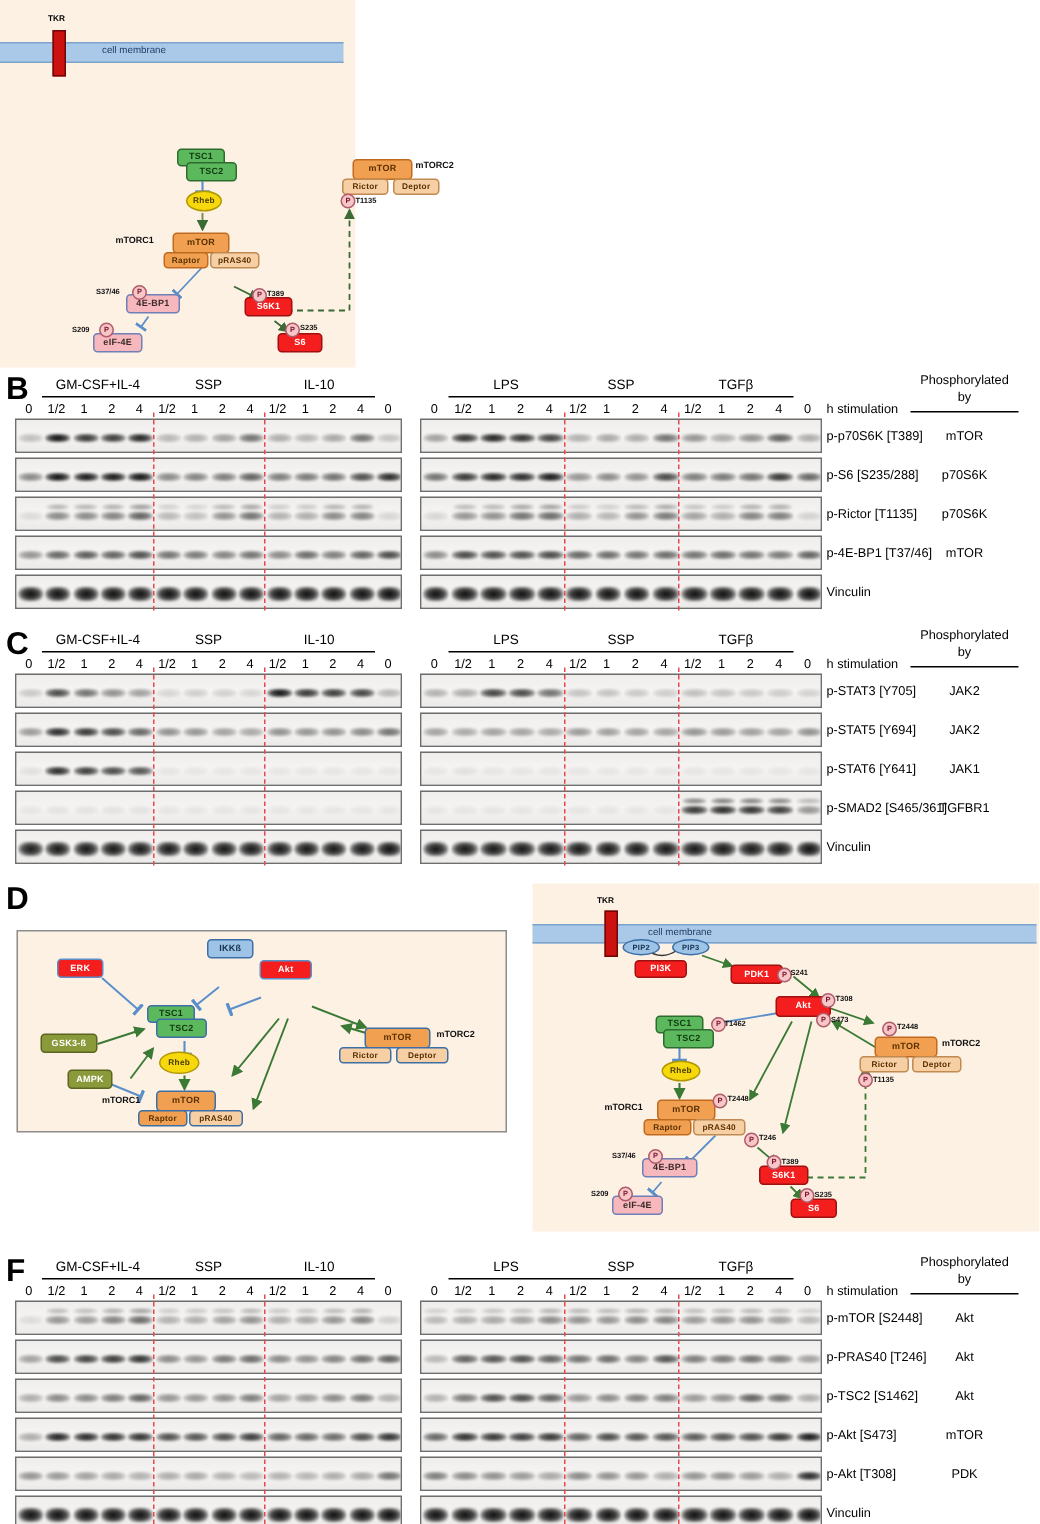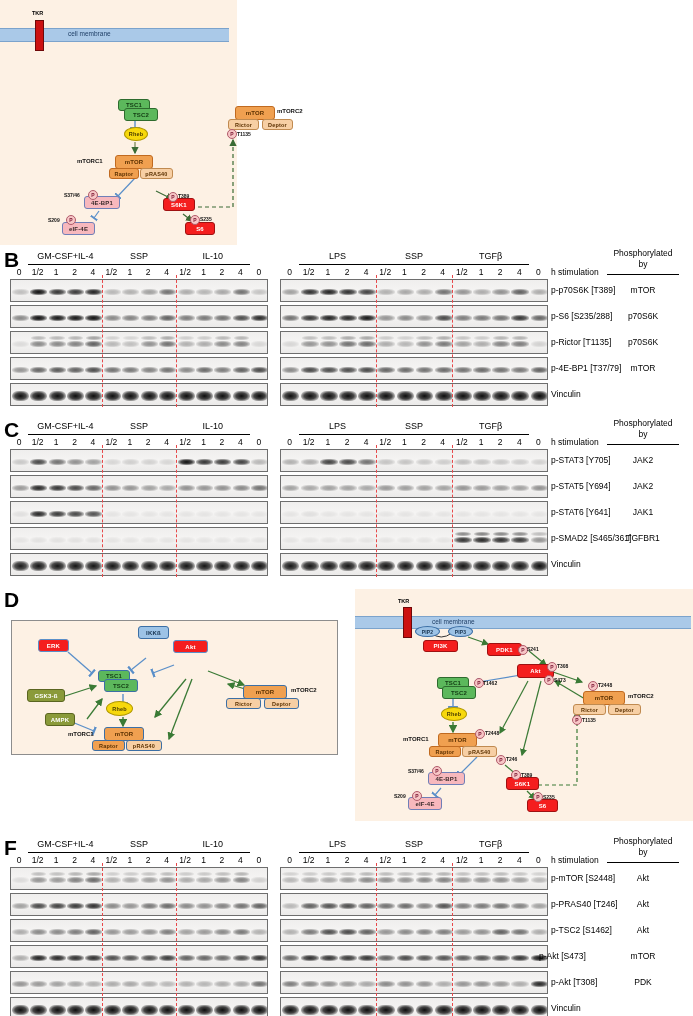--- a/index.html
+++ b/index.html
@@ -310,21 +310,21 @@
       <div style="position: absolute; left: 96.48px; top: 8.51px; width: 17.6114px; height: 6.9px; border-radius: 3.45px; background: radial-gradient(rgba(0, 0, 0, 0.6) 0%, rgba(0, 0, 0, 0.45) 45%, rgba(0, 0, 0, 0) 85%); filter: blur(0.7px);"></div>
       <div style="position: absolute; left: 115.623px; top: 8.51px; width: 17.6114px; height: 6.9px; border-radius: 3.45px; background: radial-gradient(rgba(0, 0, 0, 0.58) 0%, rgba(0, 0, 0, 0.435) 45%, rgba(0, 0, 0, 0) 85%); filter: blur(0.7px);"></div>
       <div style="position: absolute; left: 134.766px; top: 8.51px; width: 17.6114px; height: 6.9px; border-radius: 3.45px; background: radial-gradient(rgba(0, 0, 0, 0.55) 0%, rgba(0, 0, 0, 0.41) 45%, rgba(0, 0, 0, 0) 85%); filter: blur(0.7px);"></div>
       <div style="position: absolute; left: 153.909px; top: 8.51px; width: 17.6114px; height: 6.9px; border-radius: 3.45px; background: radial-gradient(rgba(0, 0, 0, 0.58) 0%, rgba(0, 0, 0, 0.435) 45%, rgba(0, 0, 0, 0) 85%); filter: blur(0.7px);"></div>
       <div style="position: absolute; left: 173.051px; top: 8.51px; width: 17.6114px; height: 6.9px; border-radius: 3.45px; background: radial-gradient(rgba(0, 0, 0, 0.55) 0%, rgba(0, 0, 0, 0.41) 45%, rgba(0, 0, 0, 0) 85%); filter: blur(0.7px);"></div>
       <div style="position: absolute; left: 192.194px; top: 8.51px; width: 17.6114px; height: 6.9px; border-radius: 3.45px; background: radial-gradient(rgba(0, 0, 0, 0.58) 0%, rgba(0, 0, 0, 0.435) 45%, rgba(0, 0, 0, 0) 85%); filter: blur(0.7px);"></div>
       <div style="position: absolute; left: 211.337px; top: 8.51px; width: 17.6114px; height: 6.9px; border-radius: 3.45px; background: radial-gradient(rgba(0, 0, 0, 0.55) 0%, rgba(0, 0, 0, 0.41) 45%, rgba(0, 0, 0, 0) 85%); filter: blur(0.7px);"></div>
       <div style="position: absolute; left: 230.48px; top: 8.51px; width: 17.6114px; height: 6.9px; border-radius: 3.45px; background: radial-gradient(rgba(0, 0, 0, 0.52) 0%, rgba(0, 0, 0, 0.39) 45%, rgba(0, 0, 0, 0) 85%); filter: blur(0.7px);"></div>
       <div style="position: absolute; left: 249.623px; top: 8.51px; width: 17.6114px; height: 6.9px; border-radius: 3.45px; background: radial-gradient(rgba(0, 0, 0, 0.62) 0%, rgba(0, 0, 0, 0.467) 45%, rgba(0, 0, 0, 0) 85%); filter: blur(0.7px);"></div>
     </div>
-    <div class="ab-label" style="left: 551px; top: 113.5px;">p-4E-BP1 [T37/79]</div>
+    <div class="ab-label" style="left: 551px; top: 113.5px;">p-4E-BP1 [T37/46]</div>
     <div class="phos-val" style="left: 600px; top: 113.5px;">mTOR</div>
     <div class="blot-strip" style="left: 10px; top: 134px; width: 258px; height: 23px;">
       <div style="position: absolute; inset: 0px; background: linear-gradient(rgb(239, 238, 237) 0%, rgb(245, 244, 243) 50%, rgb(235, 234, 233) 100%);"></div>
       <div style="position: absolute; left: 0.737143px; top: 7.13px; width: 16.9543px; height: 9.66px; border-radius: 4.83px; background: radial-gradient(rgba(0, 0, 0, 0.95) 0%, rgba(0, 0, 0, 0.714) 45%, rgba(0, 0, 0, 0) 85%); filter: blur(0.7px);"></div>
       <div style="position: absolute; left: 19.1657px; top: 7.13px; width: 16.9543px; height: 9.66px; border-radius: 4.83px; background: radial-gradient(rgba(0, 0, 0, 0.95) 0%, rgba(0, 0, 0, 0.714) 45%, rgba(0, 0, 0, 0) 85%); filter: blur(0.7px);"></div>
       <div style="position: absolute; left: 37.5943px; top: 7.13px; width: 16.9543px; height: 9.66px; border-radius: 4.83px; background: radial-gradient(rgba(0, 0, 0, 0.95) 0%, rgba(0, 0, 0, 0.714) 45%, rgba(0, 0, 0, 0) 85%); filter: blur(0.7px);"></div>
       <div style="position: absolute; left: 56.0229px; top: 7.13px; width: 16.9543px; height: 9.66px; border-radius: 4.83px; background: radial-gradient(rgba(0, 0, 0, 0.95) 0%, rgba(0, 0, 0, 0.714) 45%, rgba(0, 0, 0, 0) 85%); filter: blur(0.7px);"></div>
       <div style="position: absolute; left: 74.4514px; top: 7.13px; width: 16.9543px; height: 9.66px; border-radius: 4.83px; background: radial-gradient(rgba(0, 0, 0, 0.95) 0%, rgba(0, 0, 0, 0.714) 45%, rgba(0, 0, 0, 0) 85%); filter: blur(0.7px);"></div>
       <div style="position: absolute; left: 92.88px; top: 7.13px; width: 16.9543px; height: 9.66px; border-radius: 4.83px; background: radial-gradient(rgba(0, 0, 0, 0.95) 0%, rgba(0, 0, 0, 0.714) 45%, rgba(0, 0, 0, 0) 85%); filter: blur(0.7px);"></div>
       <div style="position: absolute; left: 111.309px; top: 7.13px; width: 16.9543px; height: 9.66px; border-radius: 4.83px; background: radial-gradient(rgba(0, 0, 0, 0.95) 0%, rgba(0, 0, 0, 0.714) 45%, rgba(0, 0, 0, 0) 85%); filter: blur(0.7px);"></div>
@@ -932,21 +932,21 @@
       <div style="position: absolute; left: 96.48px; top: 8.51px; width: 17.6114px; height: 6.9px; border-radius: 3.45px; background: radial-gradient(rgba(0, 0, 0, 0.62) 0%, rgba(0, 0, 0, 0.467) 45%, rgba(0, 0, 0, 0) 85%); filter: blur(0.7px);"></div>
       <div style="position: absolute; left: 115.623px; top: 8.51px; width: 17.6114px; height: 6.9px; border-radius: 3.45px; background: radial-gradient(rgba(0, 0, 0, 0.72) 0%, rgba(0, 0, 0, 0.54) 45%, rgba(0, 0, 0, 0) 85%); filter: blur(0.7px);"></div>
       <div style="position: absolute; left: 134.766px; top: 8.51px; width: 17.6114px; height: 6.9px; border-radius: 3.45px; background: radial-gradient(rgba(0, 0, 0, 0.68) 0%, rgba(0, 0, 0, 0.51) 45%, rgba(0, 0, 0, 0) 85%); filter: blur(0.7px);"></div>
       <div style="position: absolute; left: 153.909px; top: 8.51px; width: 17.6114px; height: 6.9px; border-radius: 3.45px; background: radial-gradient(rgba(0, 0, 0, 0.68) 0%, rgba(0, 0, 0, 0.51) 45%, rgba(0, 0, 0, 0) 85%); filter: blur(0.7px);"></div>
       <div style="position: absolute; left: 173.051px; top: 8.51px; width: 17.6114px; height: 6.9px; border-radius: 3.45px; background: radial-gradient(rgba(0, 0, 0, 0.65) 0%, rgba(0, 0, 0, 0.486) 45%, rgba(0, 0, 0, 0) 85%); filter: blur(0.7px);"></div>
       <div style="position: absolute; left: 192.194px; top: 8.51px; width: 17.6114px; height: 6.9px; border-radius: 3.45px; background: radial-gradient(rgba(0, 0, 0, 0.68) 0%, rgba(0, 0, 0, 0.51) 45%, rgba(0, 0, 0, 0) 85%); filter: blur(0.7px);"></div>
       <div style="position: absolute; left: 211.337px; top: 8.51px; width: 17.6114px; height: 6.9px; border-radius: 3.45px; background: radial-gradient(rgba(0, 0, 0, 0.7) 0%, rgba(0, 0, 0, 0.525) 45%, rgba(0, 0, 0, 0) 85%); filter: blur(0.7px);"></div>
       <div style="position: absolute; left: 230.48px; top: 8.51px; width: 17.6114px; height: 6.9px; border-radius: 3.45px; background: radial-gradient(rgba(0, 0, 0, 0.8) 0%, rgba(0, 0, 0, 0.6) 45%, rgba(0, 0, 0, 0) 85%); filter: blur(0.7px);"></div>
       <div style="position: absolute; left: 249.623px; top: 8.51px; width: 17.6114px; height: 6.9px; border-radius: 3.45px; background: radial-gradient(rgba(0, 0, 0, 0.92) 0%, rgba(0, 0, 0, 0.69) 45%, rgba(0, 0, 0, 0) 85%); filter: blur(0.7px);"></div>
     </div>
-    <div class="ab-label" style="left: 539px; top: 113.5px;">p-Akt [S473]</div>
+    <div class="ab-label" style="left: 551px; top: 113.5px;">p-Akt [S473]</div>
     <div class="phos-val" style="left: 600px; top: 113.5px;">mTOR</div>
     <div class="blot-strip" style="left: 10px; top: 134px; width: 258px; height: 23px;">
       <div style="position: absolute; inset: 0px; background: linear-gradient(rgb(239, 238, 237) 0%, rgb(245, 244, 243) 50%, rgb(235, 234, 233) 100%);"></div>
       <div style="position: absolute; left: 0.737143px; top: 8.51px; width: 16.9543px; height: 6.9px; border-radius: 3.45px; background: radial-gradient(rgba(0, 0, 0, 0.4) 0%, rgba(0, 0, 0, 0.3) 45%, rgba(0, 0, 0, 0) 85%); filter: blur(0.7px);"></div>
       <div style="position: absolute; left: 19.1657px; top: 8.51px; width: 16.9543px; height: 6.9px; border-radius: 3.45px; background: radial-gradient(rgba(0, 0, 0, 0.38) 0%, rgba(0, 0, 0, 0.286) 45%, rgba(0, 0, 0, 0) 85%); filter: blur(0.7px);"></div>
       <div style="position: absolute; left: 37.5943px; top: 8.51px; width: 16.9543px; height: 6.9px; border-radius: 3.45px; background: radial-gradient(rgba(0, 0, 0, 0.35) 0%, rgba(0, 0, 0, 0.263) 45%, rgba(0, 0, 0, 0) 85%); filter: blur(0.7px);"></div>
       <div style="position: absolute; left: 56.0229px; top: 8.51px; width: 16.9543px; height: 6.9px; border-radius: 3.45px; background: radial-gradient(rgba(0, 0, 0, 0.32) 0%, rgba(0, 0, 0, 0.24) 45%, rgba(0, 0, 0, 0) 85%); filter: blur(0.7px);"></div>
       <div style="position: absolute; left: 74.4514px; top: 8.51px; width: 16.9543px; height: 6.9px; border-radius: 3.45px; background: radial-gradient(rgba(0, 0, 0, 0.28) 0%, rgba(0, 0, 0, 0.21) 45%, rgba(0, 0, 0, 0) 85%); filter: blur(0.7px);"></div>
       <div style="position: absolute; left: 92.88px; top: 8.51px; width: 16.9543px; height: 6.9px; border-radius: 3.45px; background: radial-gradient(rgba(0, 0, 0, 0.3) 0%, rgba(0, 0, 0, 0.224) 45%, rgba(0, 0, 0, 0) 85%); filter: blur(0.7px);"></div>
       <div style="position: absolute; left: 111.309px; top: 8.51px; width: 16.9543px; height: 6.9px; border-radius: 3.45px; background: radial-gradient(rgba(0, 0, 0, 0.32) 0%, rgba(0, 0, 0, 0.24) 45%, rgba(0, 0, 0, 0) 85%); filter: blur(0.7px);"></div>

